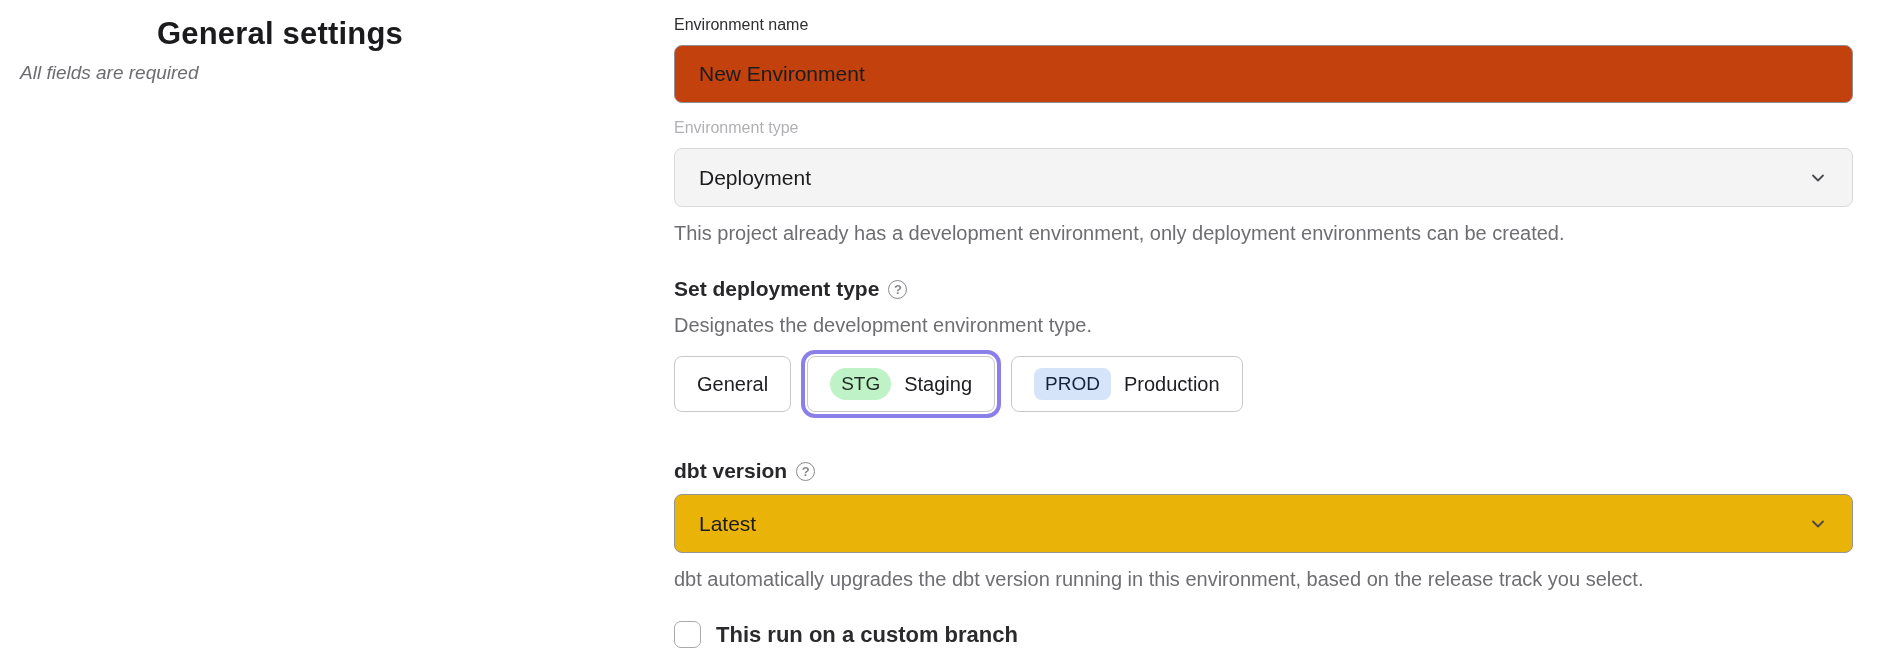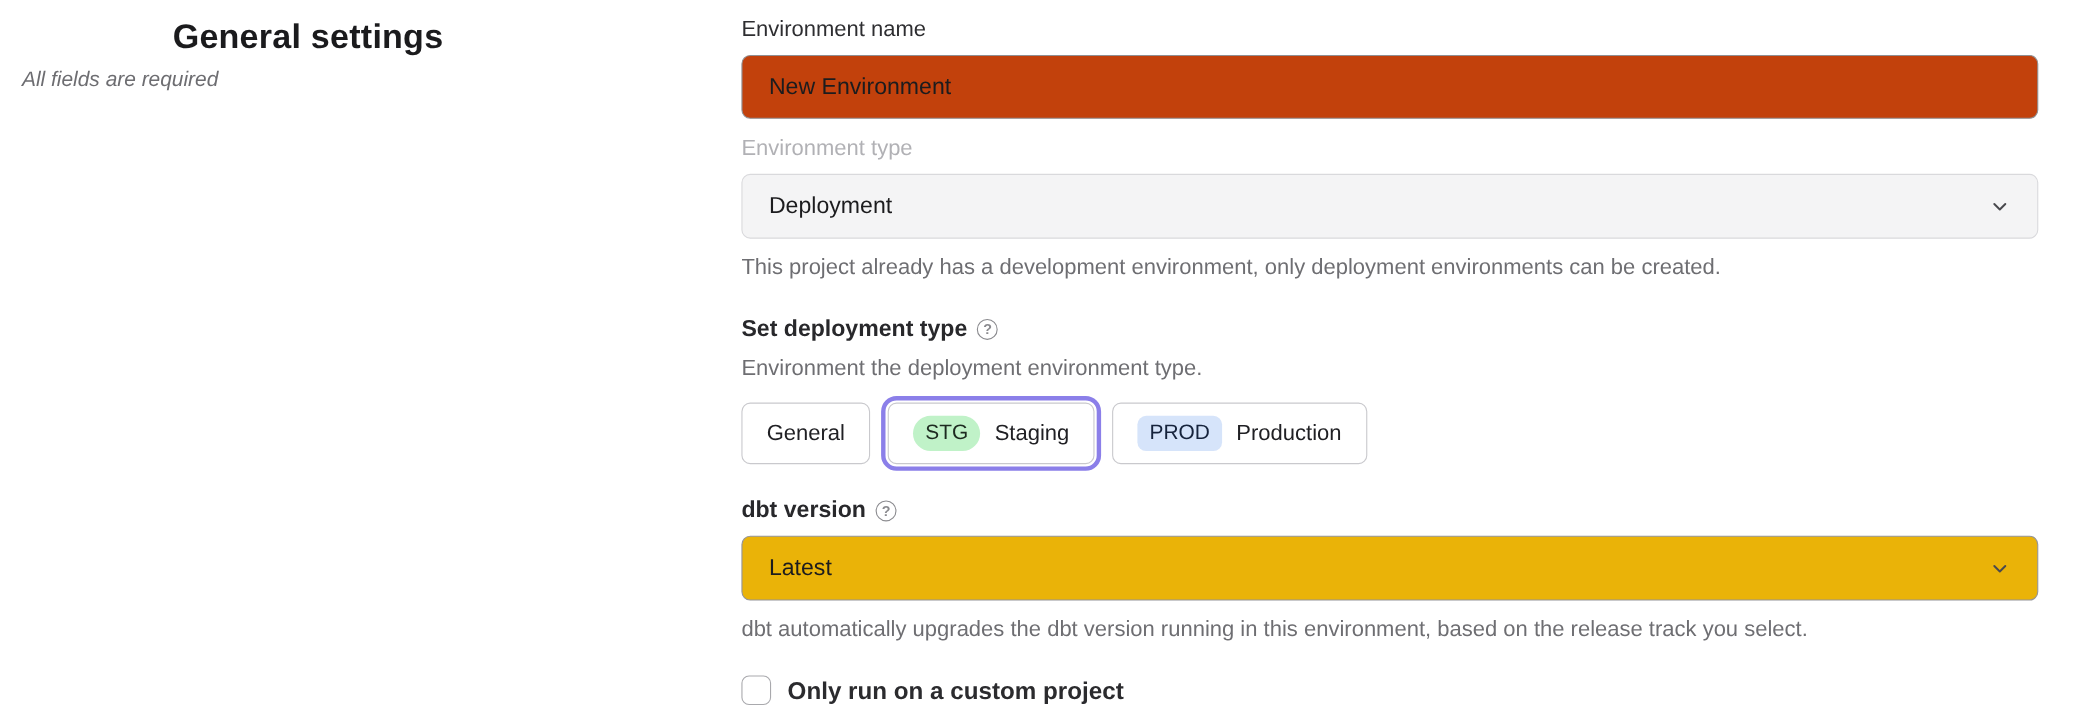--- a/index.html
+++ b/index.html
@@ -7,21 +7,21 @@
   body { font-family: "Liberation Sans", sans-serif; color: #1c1c1e; position: relative; }
 
   
   .intro { position: absolute; left: 20px; top: 16px; width: 520px; }
   .intro h1 { font-size: 31px; font-weight: 700; color: #1b1b1d; letter-spacing: 0.2px; text-align: center; }
   .intro p { margin-top: 10px; font-size: 19px; color: #6d6d71; font-style: italic; }
 
   
   .form-col { position: absolute; left: 674px; top: 0; width: 1179px; }
 
-  .field-label { font-size: 20px; color: #2e2e31; margin-top: 16px; margin-bottom: 11px; }
+  .field-label { font-size: 16px; color: #2e2e31; margin-top: 16px; margin-bottom: 11px; }
   .field-label.disabled { color: #b1b1b5; }
 
   .text-input {
     width: 100%; height: 58px; border: 1px solid #8f8f93; border-radius: 8px;
     padding: 0 24px; font-size: 21px; color: #1c1c1e; background: #c2410c;
     font-family: "Liberation Sans", sans-serif; outline: none;
   }
 
   .select {
     width: 100%; height: 59px; border: 1px solid #949498; border-radius: 8px;
@@ -59,21 +59,21 @@
   .badge.blue  { background: var(--badge-blue, #d6e4fa); color: #16233c; }
 
   .checkbox-row { display: flex; align-items: center; gap: 15px; margin-top: 29px; }
   .checkbox {
     width: 27px; height: 27px; border: 1.5px solid #a9a9ad; border-radius: 7px;
     background: #fff; cursor: pointer; flex: 0 0 auto;
   }
   .checkbox-label { font-size: 22px; font-weight: 600; color: #2b2b2e; }
 
   .mt-select-gap { margin-top: 11px; }
-  .mt-heading2 { margin-top: 27px; }
+  .mt-heading2 { margin-top: 44px; }
 </style>
 </head>
 <body>
 
 <div class="intro">
   <h1>General settings</h1>
   <p>All fields are required</p>
 </div>
 
 <div class="form-col">
@@ -87,21 +87,21 @@
     <svg class="chevron" viewBox="0 0 20 20" fill="none">
       <path d="M5 7.5 L10 12.5 L15 7.5" stroke="#4a4a4e" stroke-width="1.8" stroke-linecap="round" stroke-linejoin="round"></path>
     </svg>
   </div>
   <div class="helper">This project already has a development environment, only deployment environments can be created.</div>
 
   <div class="section-heading">
     <span>Set deployment type</span>
     <span class="help-icon">?</span>
   </div>
-  <div class="sub-helper">Environment the deployment environment type.</div>
+  <div class="sub-helper">Designates the development environment type.</div>
 
   <div class="seg-row">
     <button class="seg-btn">
       <span>General</span>
     </button>
     <button class="seg-btn selected">
       <span class="badge green">STG</span>
       <span>Staging</span>
     </button>
     <button class="seg-btn">
@@ -117,16 +117,16 @@
   <div class="select mt-select-gap">
     <span>Latest</span>
     <svg class="chevron" viewBox="0 0 20 20" fill="none">
       <path d="M5 7.5 L10 12.5 L15 7.5" stroke="#4a4a4e" stroke-width="1.8" stroke-linecap="round" stroke-linejoin="round"></path>
     </svg>
   </div>
   <div class="helper">dbt automatically upgrades the dbt version running in this environment, based on the release track you select.</div>
 
   <div class="checkbox-row">
     <span class="checkbox" role="checkbox" aria-checked="false"></span>
-    <span class="checkbox-label">Only run on a custom project</span>
+    <span class="checkbox-label">This run on a custom branch</span>
   </div>
 
 </div>
 
 </body></html>

